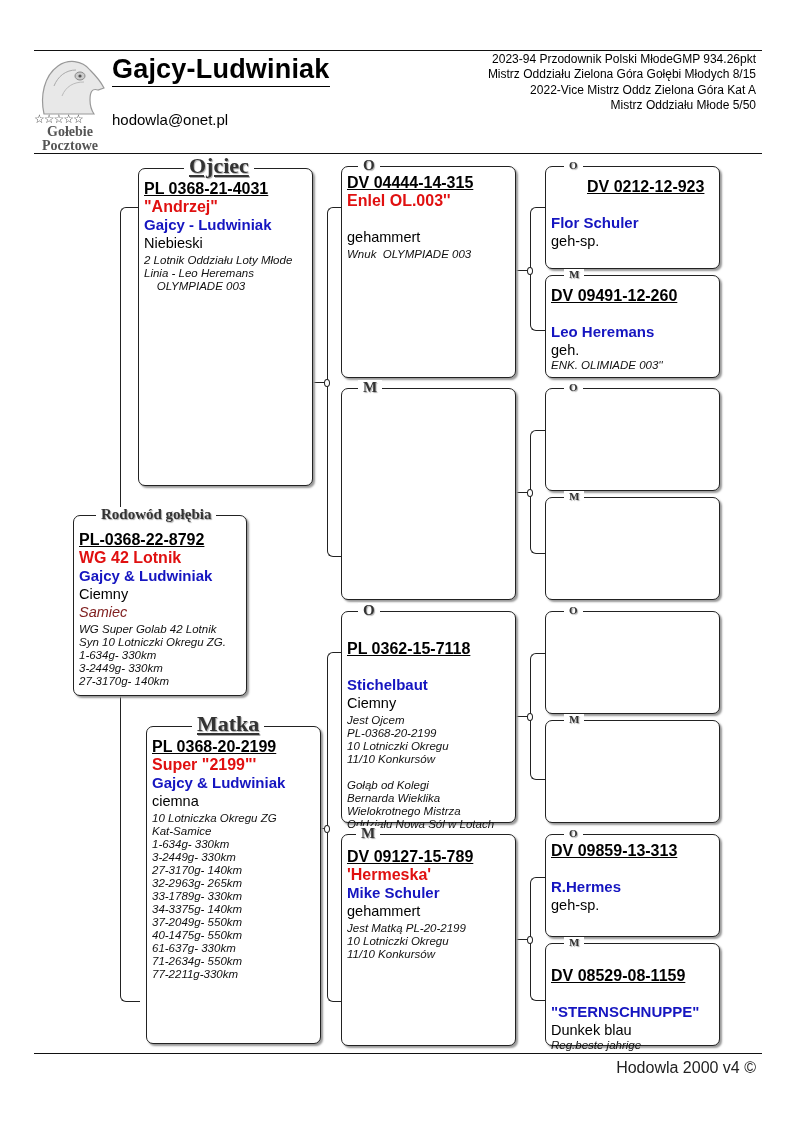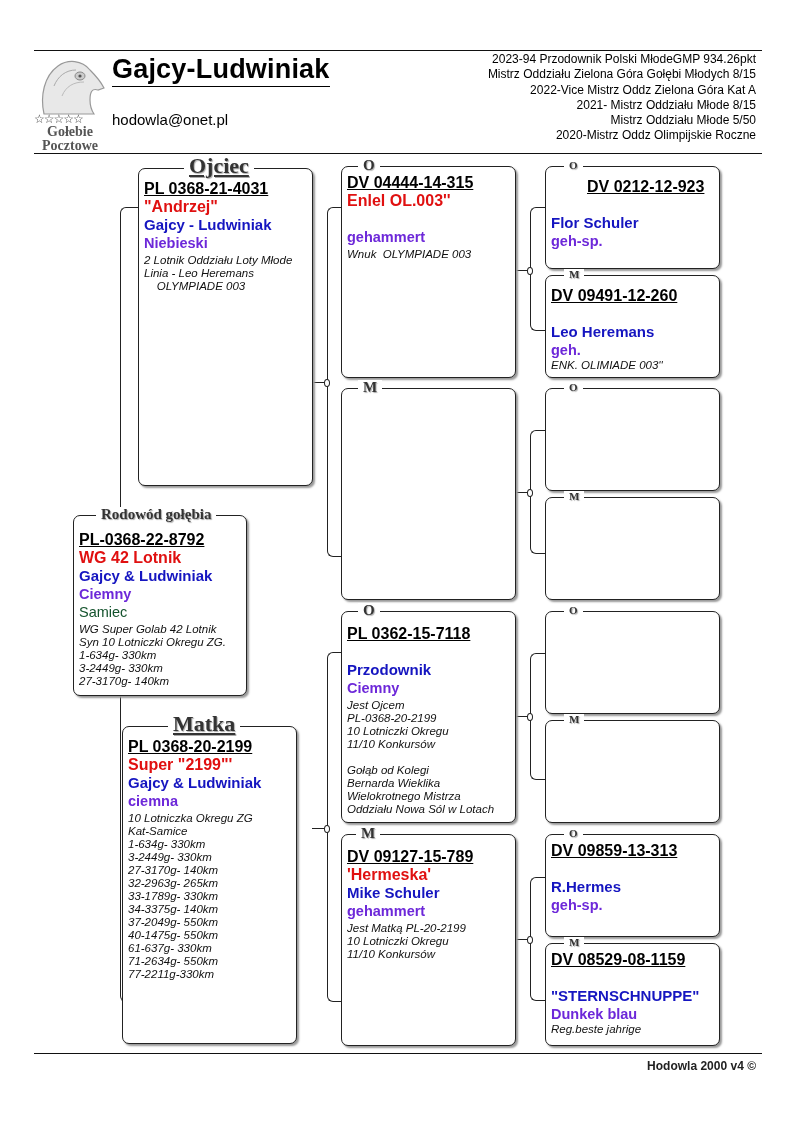--- a/index.html
+++ b/index.html
@@ -5,35 +5,35 @@
   html, body { margin:0; padding:0; background:#ffffff; }
   body { width:794px; height:1123px; position:relative; overflow:hidden;
          font-family:"Liberation Sans", sans-serif; color:#000; }
   .hline { position:absolute; left:34px; width:728px; height:0; border-top:1.5px solid #111; }
   .logo { position:absolute; left:34px; top:56px; width:72px; height:92px; }
   .owner { position:absolute; left:112px; top:54px; font-size:27px; font-weight:bold;
            border-bottom:1.5px solid #000; padding-bottom:1px; letter-spacing:0.2px; }
   .email { position:absolute; left:112px; top:111px; font-size:15px; }
   .results { position:absolute; right:38px; top:52px; text-align:right; font-size:12px; line-height:15.3px; }
   .results div { white-space:nowrap; }
-  .footer { position:absolute; right:38px; top:1059px; font-size:12px; color:#222;font-weight:bold; }
+  .footer { position:absolute; right:38px; top:1059px; font-size:16px; color:#222; }
 
   .box { position:absolute; border:1.5px solid #222; border-radius:7px; background:#fff;
          box-shadow:2px 2px 2px #999; box-sizing:border-box; padding:6px 0 0 5px; }
   .legend { position:absolute; top:-12px; background:#fff; padding:0 5px;
             font-family:"Liberation Serif", serif; font-weight:bold; color:#333;
             text-shadow:1px 1px 1px #aaa; line-height:1; }
   .lg-big { font-size:22px; top:-14px;text-decoration:underline; }
   .lg-mid { font-size:15px; top:-9px; }
   .lg-xs  { font-size:11px; top:-7px; }
   .ring { font-size:16px; font-weight:bold; text-decoration:underline; line-height:19px; white-space:nowrap; }
   .name { font-size:16px; font-weight:bold; color:#e01010; line-height:18px; white-space:nowrap; }
   .breeder { font-size:15px; font-weight:bold; color:#1515c0; line-height:18px; white-space:nowrap; }
-  .color { font-size:14.5px; color:#6d28d9; line-height:18px; white-space:nowrap;font-weight:bold; }
-  .sex { font-size:14.5px; color:#14532d; line-height:18px; }
+  .color { font-size:14.5px; color:#000000; line-height:18px; white-space:nowrap; }
+  .sex { font-size:14.5px; color:#7f1d1d; line-height:18px;font-style:italic; }
   .notes { font-size:11.5px; font-style:italic; line-height:13px; color:#111; margin-top:2px; }
   .notes div { white-space:pre; }
   .spacer { height:18px; }
 
   .conn { position:absolute; border:1.5px solid #222; border-right:none; border-radius:6px 0 0 6px; box-sizing:border-box; }
   .stub { position:absolute; height:0; border-top:1.5px solid #222; }
   .knot { position:absolute; width:4px; height:6px; border:1px solid #222; border-radius:50%; background:#fff; }
 </style>
 </head>
 <body>
@@ -50,23 +50,21 @@
   <div style="font-size:12px;color:#444;line-height:11px;margin-top:-6px;letter-spacing:-1px;">☆☆☆☆☆</div>
   <div style="font-family:'Liberation Serif',serif;font-weight:bold;font-size:14px;color:#555;text-align:center;line-height:14px;">Gołebie</div>
   <div style="font-family:'Liberation Serif',serif;font-weight:bold;font-size:14px;color:#555;text-align:center;line-height:14px;">Pocztowe</div>
 </div>
 <div class="owner">Gajcy-Ludwiniak</div>
 <div class="email">hodowla@onet.pl</div>
 <div class="results">
   <div>2023-94 Przodownik Polski MłodeGMP 934.26pkt</div>
   <div>Mistrz Oddziału Zielona Góra Gołębi Młodych 8/15</div>
   <div>2022-Vice Mistrz Oddz Zielona Góra Kat A</div>
-  <div>2021- Mistrz Oddziału Młode 8/15</div>
   <div>Mistrz Oddziału Młode 5/50</div>
-  <div>2020-Mistrz Oddz Olimpijskie Roczne</div>
 </div>
 <div class="hline" style="top:153px;"></div>
 
 <div class="conn" style="left:120px;top:207px;width:20px;height:795px;"></div>
 
 <div class="conn" style="left:327px;top:207px;width:15px;height:350px;"></div>
 <div class="stub" style="left:312px;top:382px;width:15px;"></div>
 <div class="knot" style="left:324px;top:379px;"></div>
 
 <div class="conn" style="left:327px;top:652px;width:15px;height:350px;"></div>
@@ -111,21 +109,21 @@
   <div class="name">"Andrzej"</div>
   <div class="breeder">Gajcy - Ludwiniak</div>
   <div class="color">Niebieski</div>
   <div class="notes">
     <div>2 Lotnik Oddziału Loty Młode</div>
     <div>Linia - Leo Heremans</div>
     <div>    OLYMPIADE 003</div>
   </div>
 </div>
 
-<div class="box" style="left:122px;top:726px;width:175px;height:318px;">
+<div class="box" style="left:146px;top:726px;width:175px;height:318px;">
   <span class="legend lg-big" style="left:45px;">Matka</span>
   <div class="ring" style="margin-top:4px;">PL 0368-20-2199</div>
   <div class="name">Super "2199"'</div>
   <div class="breeder">Gajcy &amp; Ludwiniak</div>
   <div class="color">ciemna</div>
   <div class="notes">
     <div>10 Lotniczka Okregu ZG</div>
     <div>Kat-Samice</div>
     <div>1-634g- 330km</div>
     <div>3-2449g- 330km</div>
@@ -151,23 +149,23 @@
     <div>Wnuk  OLYMPIADE 003</div>
   </div>
 </div>
 
 <div class="box" style="left:341px;top:388px;width:175px;height:212px;">
   <span class="legend lg-mid" style="left:16px;">M</span>
 </div>
 
 <div class="box" style="left:341px;top:611px;width:175px;height:212px;">
   <span class="legend lg-mid" style="left:16px;">O</span>
-  <div class="ring" style="margin-top:6px;">PL 0362-15-7118</div>
-  <div class="spacer"></div>
-  <div class="breeder">Przodownik</div>
+  <div class="ring" style="margin-top:21px;">PL 0362-15-7118</div>
+  <div class="spacer"></div>
+  <div class="breeder">Stichelbaut</div>
   <div class="color">Ciemny</div>
   <div class="notes">
     <div>Jest Ojcem</div>
     <div>PL-0368-20-2199</div>
     <div>10 Lotniczki Okregu</div>
     <div>11/10 Konkursów</div>
     <div style="height:13px;"></div>
     <div>Gołąb od Kolegi</div>
     <div>Bernarda Wieklika</div>
     <div>Wielokrotnego Mistrza</div>
@@ -226,21 +224,21 @@
 <div class="box" style="left:545px;top:834px;width:175px;height:103px;">
   <span class="legend lg-xs" style="left:18px;">O</span>
   <div class="ring" style="margin-top:0;">DV 09859-13-313</div>
   <div class="spacer"></div>
   <div class="breeder">R.Hermes</div>
   <div class="color">geh-sp.</div>
 </div>
 
 <div class="box" style="left:545px;top:943px;width:175px;height:103px;">
   <span class="legend lg-xs" style="left:18px;">M</span>
-  <div class="ring" style="margin-top:0;text-decoration:underline;">DV 08529-08-1159</div>
+  <div class="ring" style="margin-top:16px;text-decoration:underline;">DV 08529-08-1159</div>
   <div class="spacer"></div>
   <div class="breeder">"STERNSCHNUPPE"</div>
   <div class="color">Dunkek blau</div>
   <div class="notes" style="margin-top:0;">
     <div>Reg.beste jahrige</div>
   </div>
 </div>
 
 <div class="hline" style="top:1053px;"></div>
 <div class="footer">Hodowla 2000 v4 ©</div>

